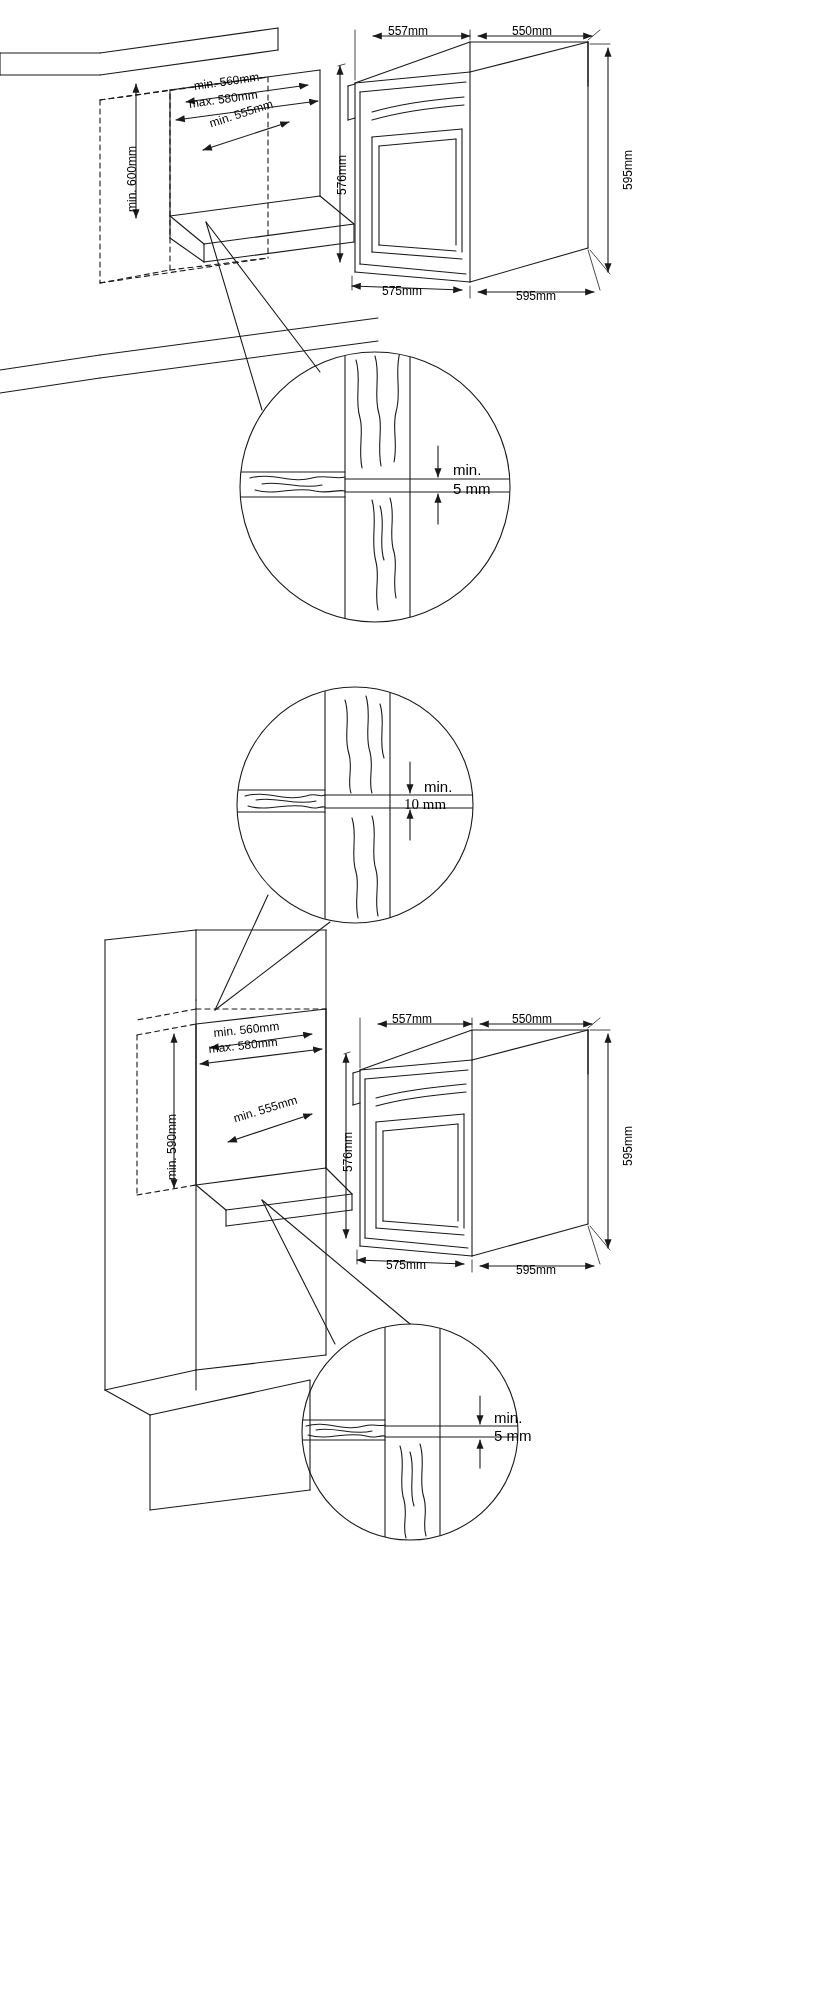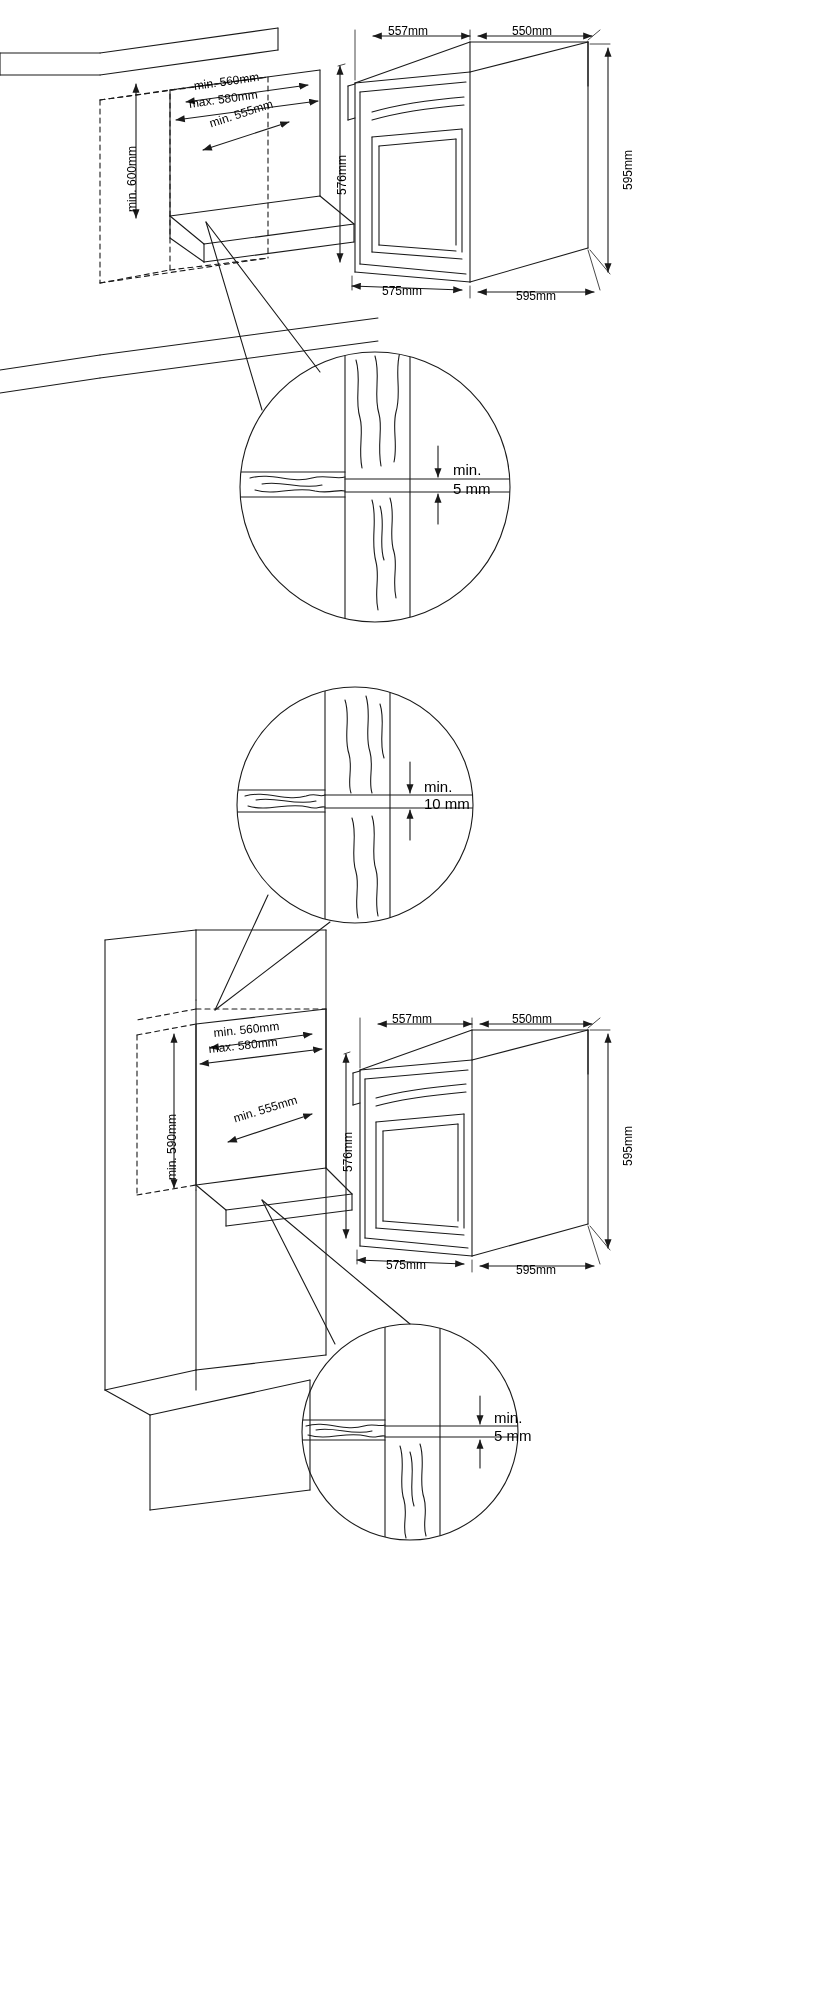--- a/index.html
+++ b/index.html
@@ -357,21 +357,21 @@
   <div class="lbl" style="left:512px; top:25px;">550mm</div>
   <div class="lbl vert" style="left:336px; top:195px;">576mm</div>
   <div class="lbl vert" style="left:622px; top:190px;">595mm</div>
   <div class="lbl" style="left:382px; top:285px;">575mm</div>
   <div class="lbl" style="left:516px; top:290px;">595mm</div>
 
   <div class="lbl big" style="left:453px; top:462px;">min.</div>
   <div class="lbl big" style="left:453px; top:481px;">5 mm</div>
 
   <div class="lbl big" style="left:424px; top:779px;">min.</div>
-  <div class="lbl big" style="left:424px; top:796px;">10 mm</div>
+  <div class="lbl big" style="left:404px; top:796px;font-family:Liberation Serif, serif;">10 mm</div>
 
   <div class="lbl" style="left:213px; top:1027px; transform:rotate(-6deg); transform-origin:0 0;">min.  560mm</div>
   <div class="lbl" style="left:208px; top:1043px; transform:rotate(-6deg); transform-origin:0 0;">max.  580mm</div>
   <div class="lbl" style="left:232px; top:1113px; transform:rotate(-17deg); transform-origin:0 0;">min.  555mm</div>
   <div class="lbl vert" style="left:166px; top:1180px;">min.  590mm</div>
 
   <div class="lbl" style="left:392px; top:1013px;">557mm</div>
   <div class="lbl" style="left:512px; top:1013px;">550mm</div>
   <div class="lbl vert" style="left:342px; top:1172px;">576mm</div>
   <div class="lbl vert" style="left:622px; top:1166px;">595mm</div>

